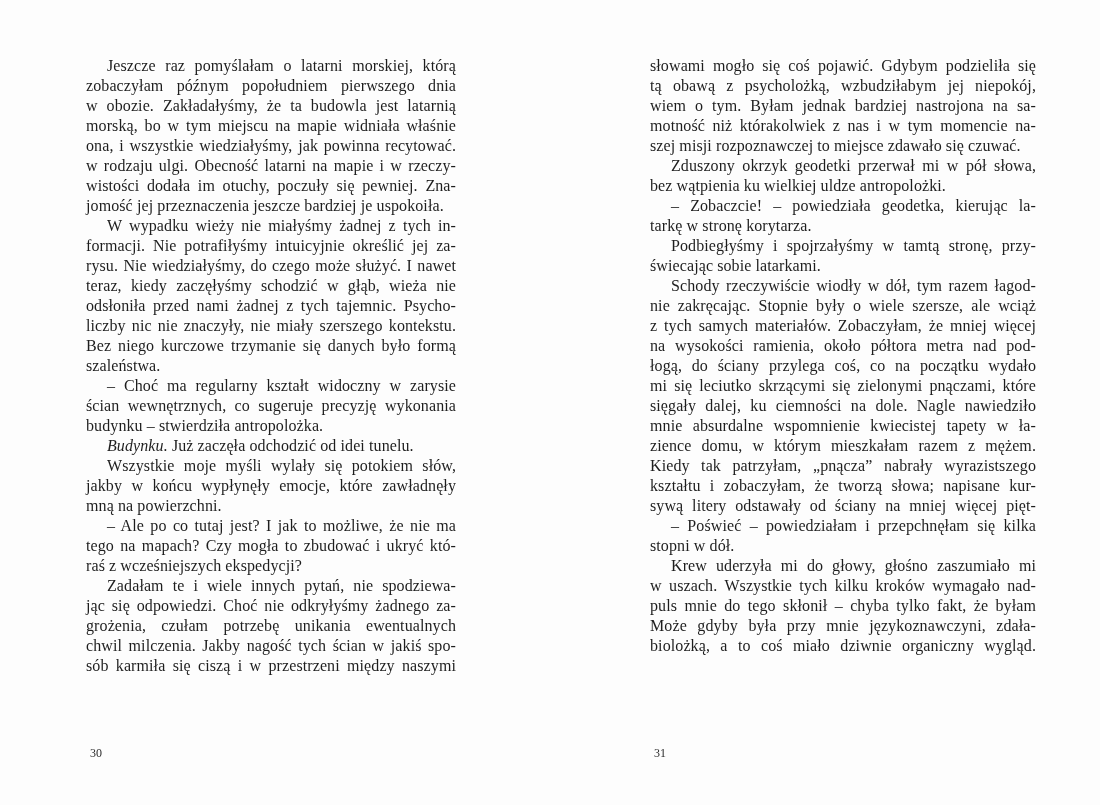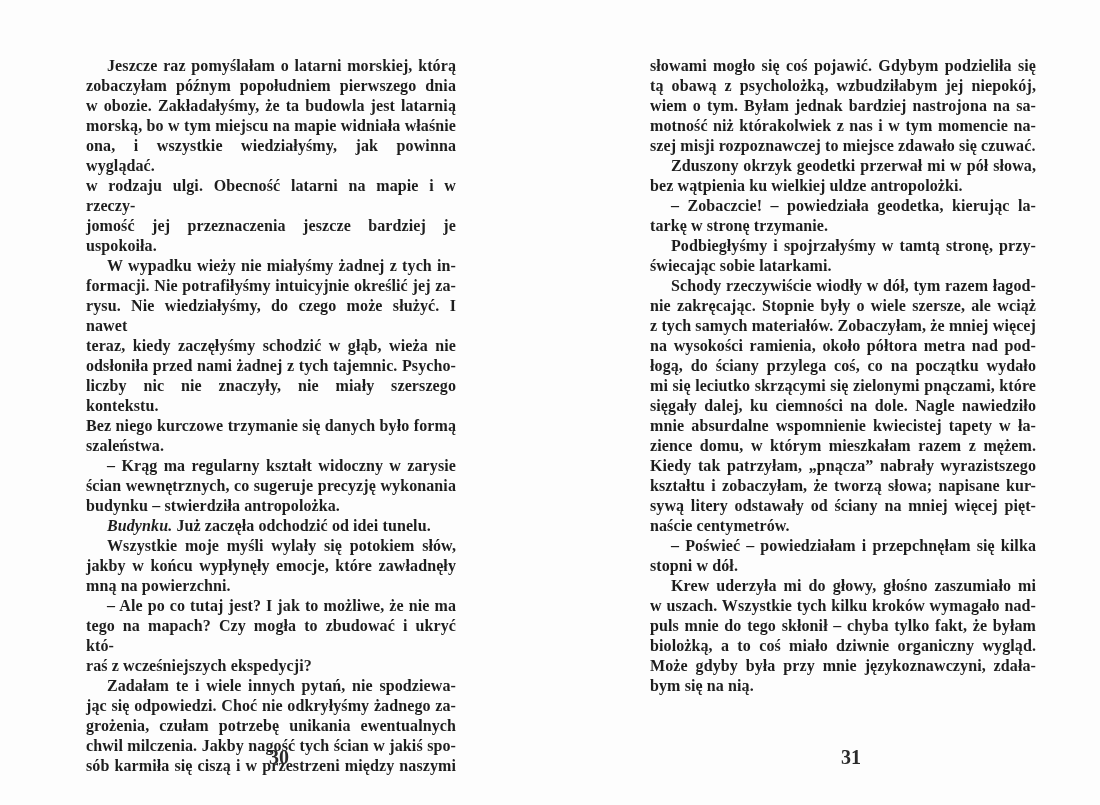--- a/index.html
+++ b/index.html
@@ -16,21 +16,20 @@
     overflow: hidden;
   }
   .spread {
     position: absolute;
     inset: 0;
   }
   .page {
     position: absolute;
     top: 0;
     height: 805px;
-    font-weight: bold;
   }
   .page-left  { left: 86px;  width: 370px; }
   .page-right { left: 650px; width: 386px; }
   .text-column {
     position: absolute;
     top: 56px;
     left: 0;
     right: 0;
     font-size: 16px;
     line-height: 20px;
@@ -45,50 +44,50 @@
   }
   .line.indent {
     text-indent: 21px;
   }
   .line em {
     font-style: italic;
   }
   .page-number {
     position: absolute;
     top: 746px;
-    left: 16px;
+    left: 4px;
     right: 0;
-    text-align: center;
-    font-size: 20px;
+    font-size: 12px;
     color: #2a2a2a;
   }
 </style>
 </head>
 <body style="background: rgb(253, 253, 253); color: rgb(30, 30, 30);">
 
 <div class="spread">
 
   <div class="page page-left">
     <div class="text-column">
         <div class="line indent">Jeszcze raz pomyślałam o latarni morskiej, którą</div>
         <div class="line">zobaczyłam późnym popołudniem pierwszego dnia</div>
         <div class="line">w obozie. Zakładałyśmy, że ta budowla jest latarnią</div>
         <div class="line">morską, bo w tym miejscu na mapie widniała właśnie</div>
-        <div class="line">ona, i wszystkie wiedziałyśmy, jak powinna wyglądać.</div>
+        <div class="line">ona, i wszystkie wiedziałyśmy, jak powinna recytować.</div>
         <div class="line">w rodzaju ulgi. Obecność latarni na mapie i w rzeczy-</div>
+        <div class="line">wistości dodała im otuchy, poczuły się pewniej. Zna-</div>
         <div class="line para-end">jomość jej przeznaczenia jeszcze bardziej je uspokoiła.</div>
         <div class="line indent">W wypadku wieży nie miałyśmy żadnej z tych in-</div>
         <div class="line">formacji. Nie potrafiłyśmy intuicyjnie określić jej za-</div>
         <div class="line">rysu. Nie wiedziałyśmy, do czego może służyć. I nawet</div>
         <div class="line">teraz, kiedy zaczęłyśmy schodzić w głąb, wieża nie</div>
         <div class="line">odsłoniła przed nami żadnej z tych tajemnic. Psycho-</div>
         <div class="line">liczby nic nie znaczyły, nie miały szerszego kontekstu.</div>
         <div class="line">Bez niego kurczowe trzymanie się danych było formą</div>
         <div class="line para-end">szaleństwa.</div>
-        <div class="line indent">– Krąg ma regularny kształt widoczny w zarysie</div>
+        <div class="line indent">– Choć ma regularny kształt widoczny w zarysie</div>
         <div class="line">ścian wewnętrznych, co sugeruje precyzję wykonania</div>
         <div class="line para-end">budynku – stwierdziła antropolożka.</div>
         <div class="line indent para-end"><em>Budynku.</em><span> Już zaczęła odchodzić od idei tunelu.</span></div>
         <div class="line indent">Wszystkie moje myśli wylały się potokiem słów,</div>
         <div class="line">jakby w końcu wypłynęły emocje, które zawładnęły</div>
         <div class="line para-end">mną na powierzchni.</div>
         <div class="line indent">– Ale po co tutaj jest? I jak to możliwe, że nie ma</div>
         <div class="line">tego na mapach? Czy mogła to zbudować i ukryć któ-</div>
         <div class="line para-end">raś z wcześniejszych ekspedycji?</div>
         <div class="line indent">Zadałam te i wiele innych pytań, nie spodziewa-</div>
@@ -103,41 +102,39 @@
   <div class="page page-right">
     <div class="text-column">
         <div class="line">słowami mogło się coś pojawić. Gdybym podzieliła się</div>
         <div class="line">tą obawą z psycholożką, wzbudziłabym jej niepokój,</div>
         <div class="line">wiem o tym. Byłam jednak bardziej nastrojona na sa-</div>
         <div class="line">motność niż którakolwiek z nas i w tym momencie na-</div>
         <div class="line para-end">szej misji rozpoznawczej to miejsce zdawało się czuwać.</div>
         <div class="line indent">Zduszony okrzyk geodetki przerwał mi w pół słowa,</div>
         <div class="line para-end">bez wątpienia ku wielkiej uldze antropolożki.</div>
         <div class="line indent">– Zobaczcie! – powiedziała geodetka, kierując la-</div>
-        <div class="line para-end">tarkę w stronę trzymanie.</div>
+        <div class="line para-end">tarkę w stronę korytarza.</div>
         <div class="line indent">Podbiegłyśmy i spojrzałyśmy w tamtą stronę, przy-</div>
         <div class="line para-end">świecając sobie latarkami.</div>
         <div class="line indent">Schody rzeczywiście wiodły w dół, tym razem łagod-</div>
         <div class="line">nie zakręcając. Stopnie były o wiele szersze, ale wciąż</div>
         <div class="line">z tych samych materiałów. Zobaczyłam, że mniej więcej</div>
         <div class="line">na wysokości ramienia, około półtora metra nad pod-</div>
         <div class="line">łogą, do ściany przylega coś, co na początku wydało</div>
         <div class="line">mi się leciutko skrzącymi się zielonymi pnączami, które</div>
         <div class="line">sięgały dalej, ku ciemności na dole. Nagle nawiedziło</div>
         <div class="line">mnie absurdalne wspomnienie kwiecistej tapety w ła-</div>
         <div class="line">zience domu, w którym mieszkałam razem z mężem.</div>
         <div class="line">Kiedy tak patrzyłam, „pnącza” nabrały wyrazistszego</div>
         <div class="line">kształtu i zobaczyłam, że tworzą słowa; napisane kur-</div>
         <div class="line">sywą litery odstawały od ściany na mniej więcej pięt-</div>
-        <div class="line para-end">naście centymetrów.</div>
         <div class="line indent">– Poświeć – powiedziałam i przepchnęłam się kilka</div>
         <div class="line para-end">stopni w dół.</div>
         <div class="line indent">Krew uderzyła mi do głowy, głośno zaszumiało mi</div>
         <div class="line">w uszach. Wszystkie tych kilku kroków wymagało nad-</div>
         <div class="line">puls mnie do tego skłonił – chyba tylko fakt, że byłam</div>
+        <div class="line">Może gdyby była przy mnie językoznawczyni, zdała-</div>
         <div class="line">biolożką, a to coś miało dziwnie organiczny wygląd.</div>
-        <div class="line">Może gdyby była przy mnie językoznawczyni, zdała-</div>
-        <div class="line para-end">bym się na nią.</div>
       </div>
     <div class="page-number">31</div>
   </div>
 
 </div>
 
 </body></html>

